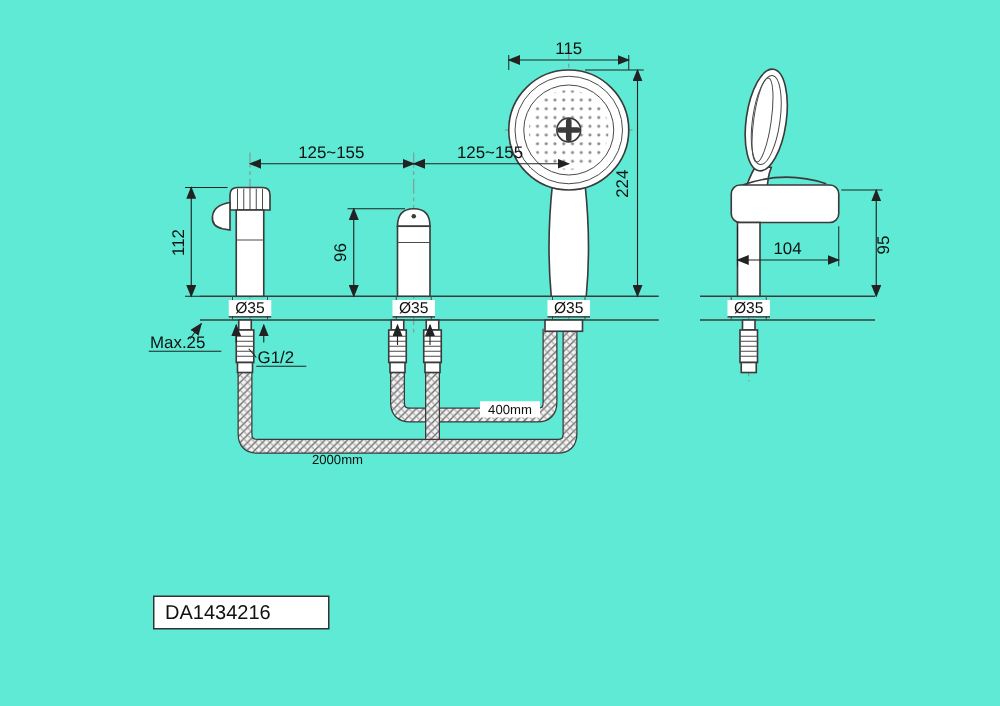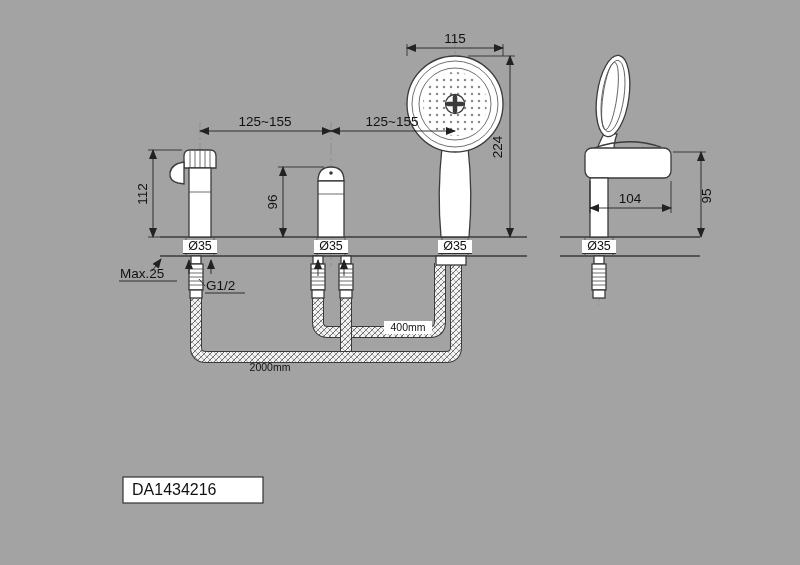--- a/index.html
+++ b/index.html
@@ -1,16 +1,16 @@
 <!DOCTYPE html>
 <html><head>
 <meta charset="utf-8">
 <style>
   html,body{margin:0;padding:0;background:#fff;}
-  #canvas{width:800px;height:565px;background:#a3a3a3;position:relative;overflow:hidden;}
+  #canvas{width:800px;height:565px;background:#5eead4;position:relative;overflow:hidden;}
   svg{display:block;}
   text{font-family:"Liberation Sans", sans-serif;fill:#111;}
   .obj{fill:#ffffff;stroke:#3b3b3b;stroke-width:1.3;}
   .objn{fill:none;stroke:#3b3b3b;stroke-width:1.3;}
   .thin{fill:none;stroke:#4a4a4a;stroke-width:0.8;}
   .dim{stroke:#222;stroke-width:0.9;fill:none;}
   .ext{stroke:#222;stroke-width:0.8;fill:none;}
   .cl{stroke:#8a8a8a;stroke-width:0.8;fill:none;stroke-dasharray:12 3 3 3;}
   .wbg{fill:#ffffff;stroke:none;}
   .dt{font-size:13.5px;}

